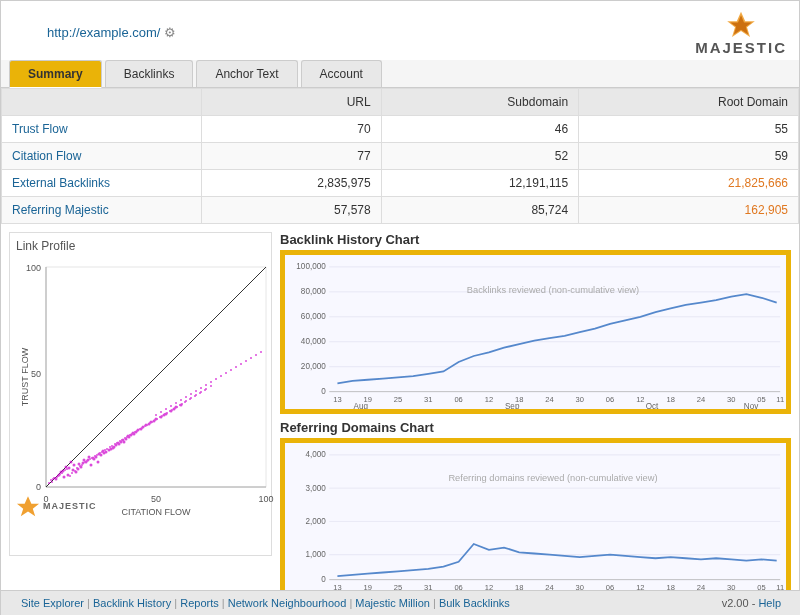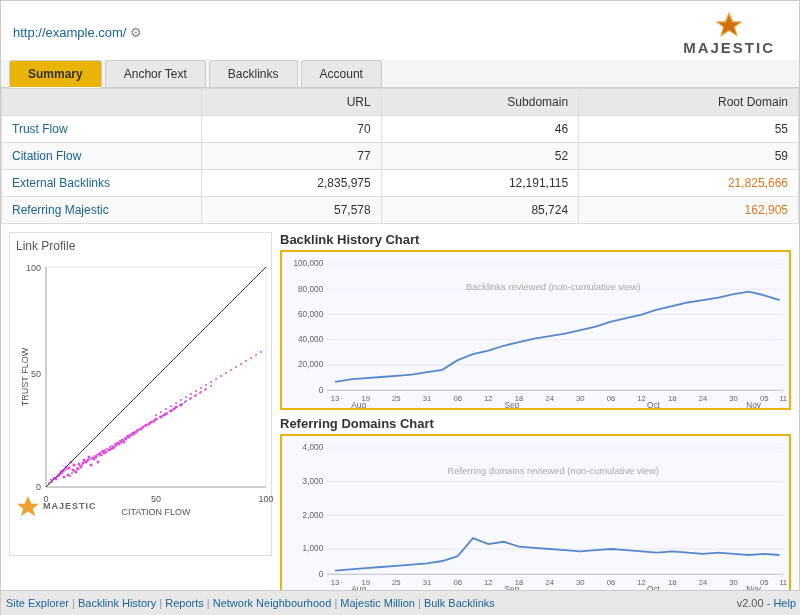--- a/index.html
+++ b/index.html
@@ -11,22 +11,23 @@
       width: 800px;
       height: 615px;
       overflow: hidden;
       border: 1px solid #ccc;
     }
     
     #header {
       display: flex;
       align-items: center;
       justify-content: space-between;
-      padding: 8px 24px 4px 12px;
+      padding: 8px 12px 4px 12px;
       background: #fff;
+      margin-left: 34px;
     }
     #site-url a {
       color: #1a6496;
       text-decoration: none;
       font-size: 13px;
     }
     #majestic-logo {
       display: flex;
       flex-direction: column;
       align-items: center;
@@ -124,31 +125,31 @@
     .chart-section {
       flex: 1;
     }
     .chart-title {
       font-size: 13px;
       font-weight: bold;
       color: #333;
       margin-bottom: 3px;
     }
     .chart-container {
-      border: 2px solid #eab308;
+      border: 5px solid #eab308;
       background: #f8f8ff;
       position: relative;
       height: calc(100% - 18px);
       overflow: hidden;
     }
     
     #footer {
       background: #e8e8e8;
       border-top: 1px solid #ccc;
-      padding: 6px 5px;
+      padding: 6px 20px;
       display: flex;
       justify-content: space-between;
       align-items: center;
       font-size: 11px;
       position: absolute;
       bottom: 0;
       width: 100%;
     }
     #footer a, .footer-link {
       color: #1a6496;
@@ -174,22 +175,22 @@
 
       <polygon points="25,2 32,18 48,18 35,28 40,44 25,34 10,44 15,28 2,18 18,18" fill="#f0a030" opacity="0.9"></polygon>
       <polygon points="25,8 30,20 43,20 33,27 37,40 25,32 13,40 17,27 7,20 20,20" fill="#cc7010"></polygon>
     </svg>
     <div class="logo-text">MAJESTIC</div>
   </div>
 </div>
 
 <div id="tabs">
   <div class="tab active">Summary</div>
+  <div class="tab">Backlinks</div>
   <div class="tab">Anchor Text</div>
-  <div class="tab">Backlinks</div>
   <div class="tab">Account</div>
 </div>
 
 <div>
   <table id="stats-table">
     <thead>
       <tr>
         <th></th>
         <th>URL</th>
         <th>Subdomain</th>

